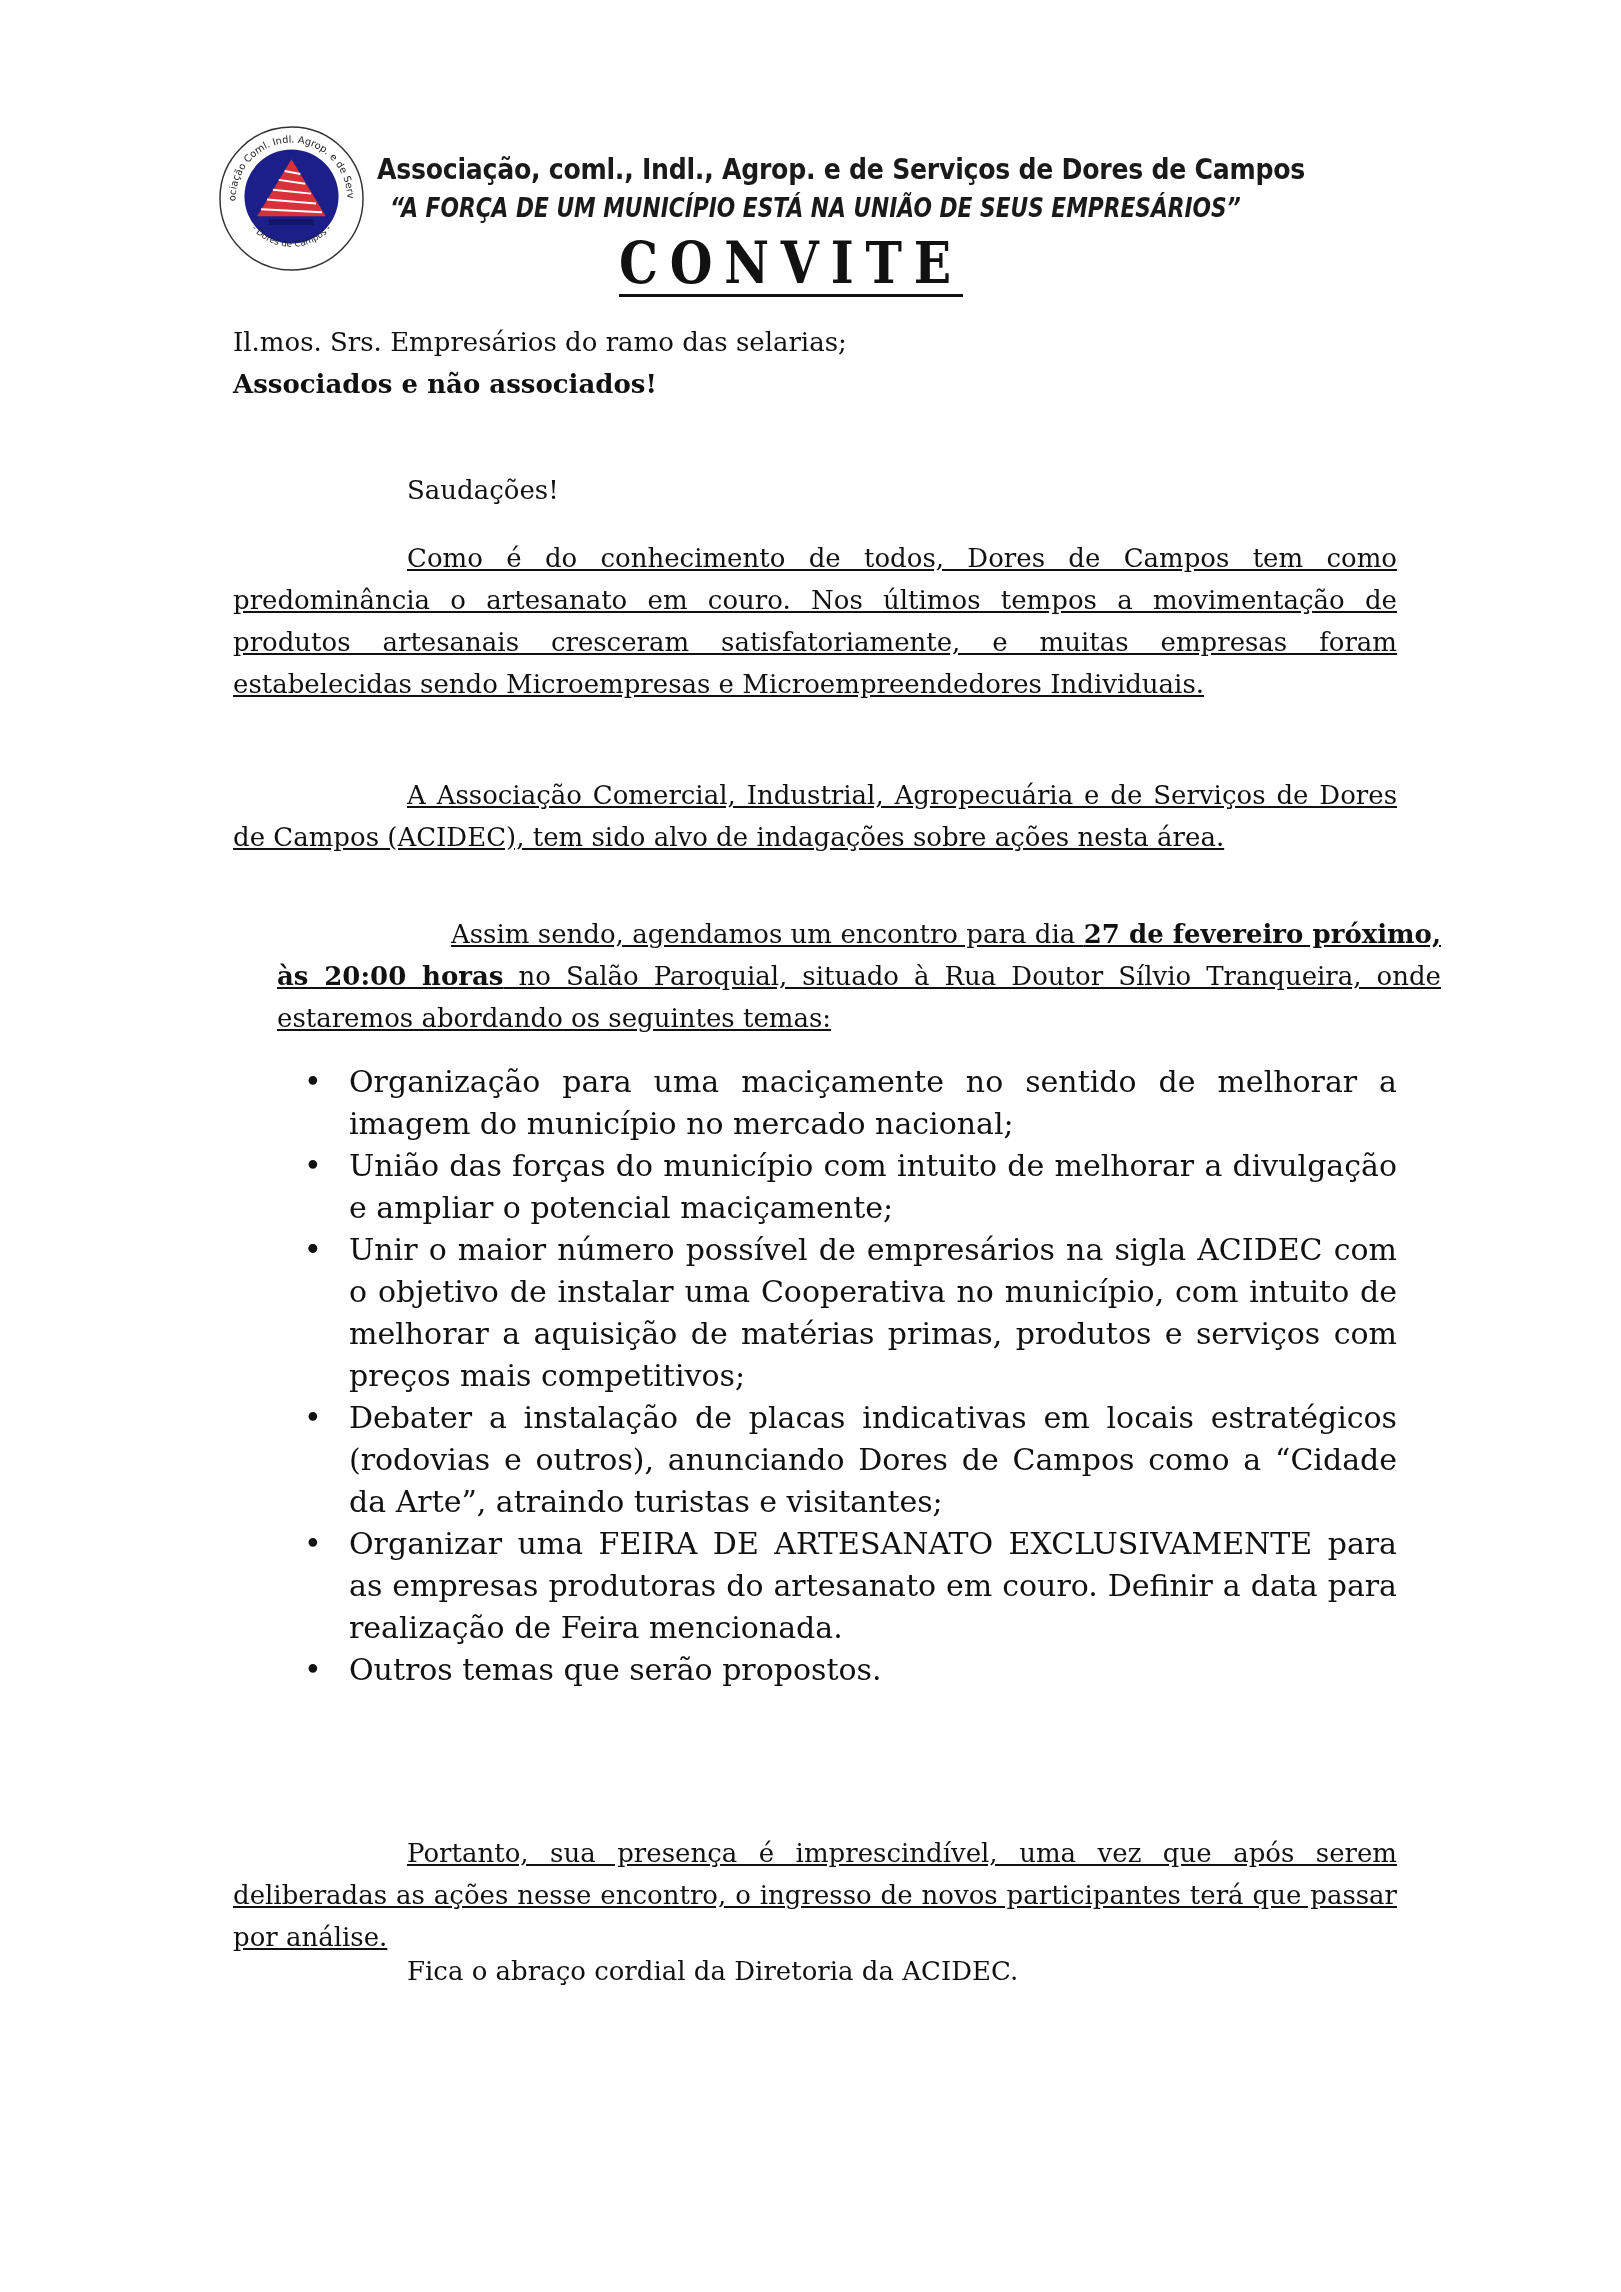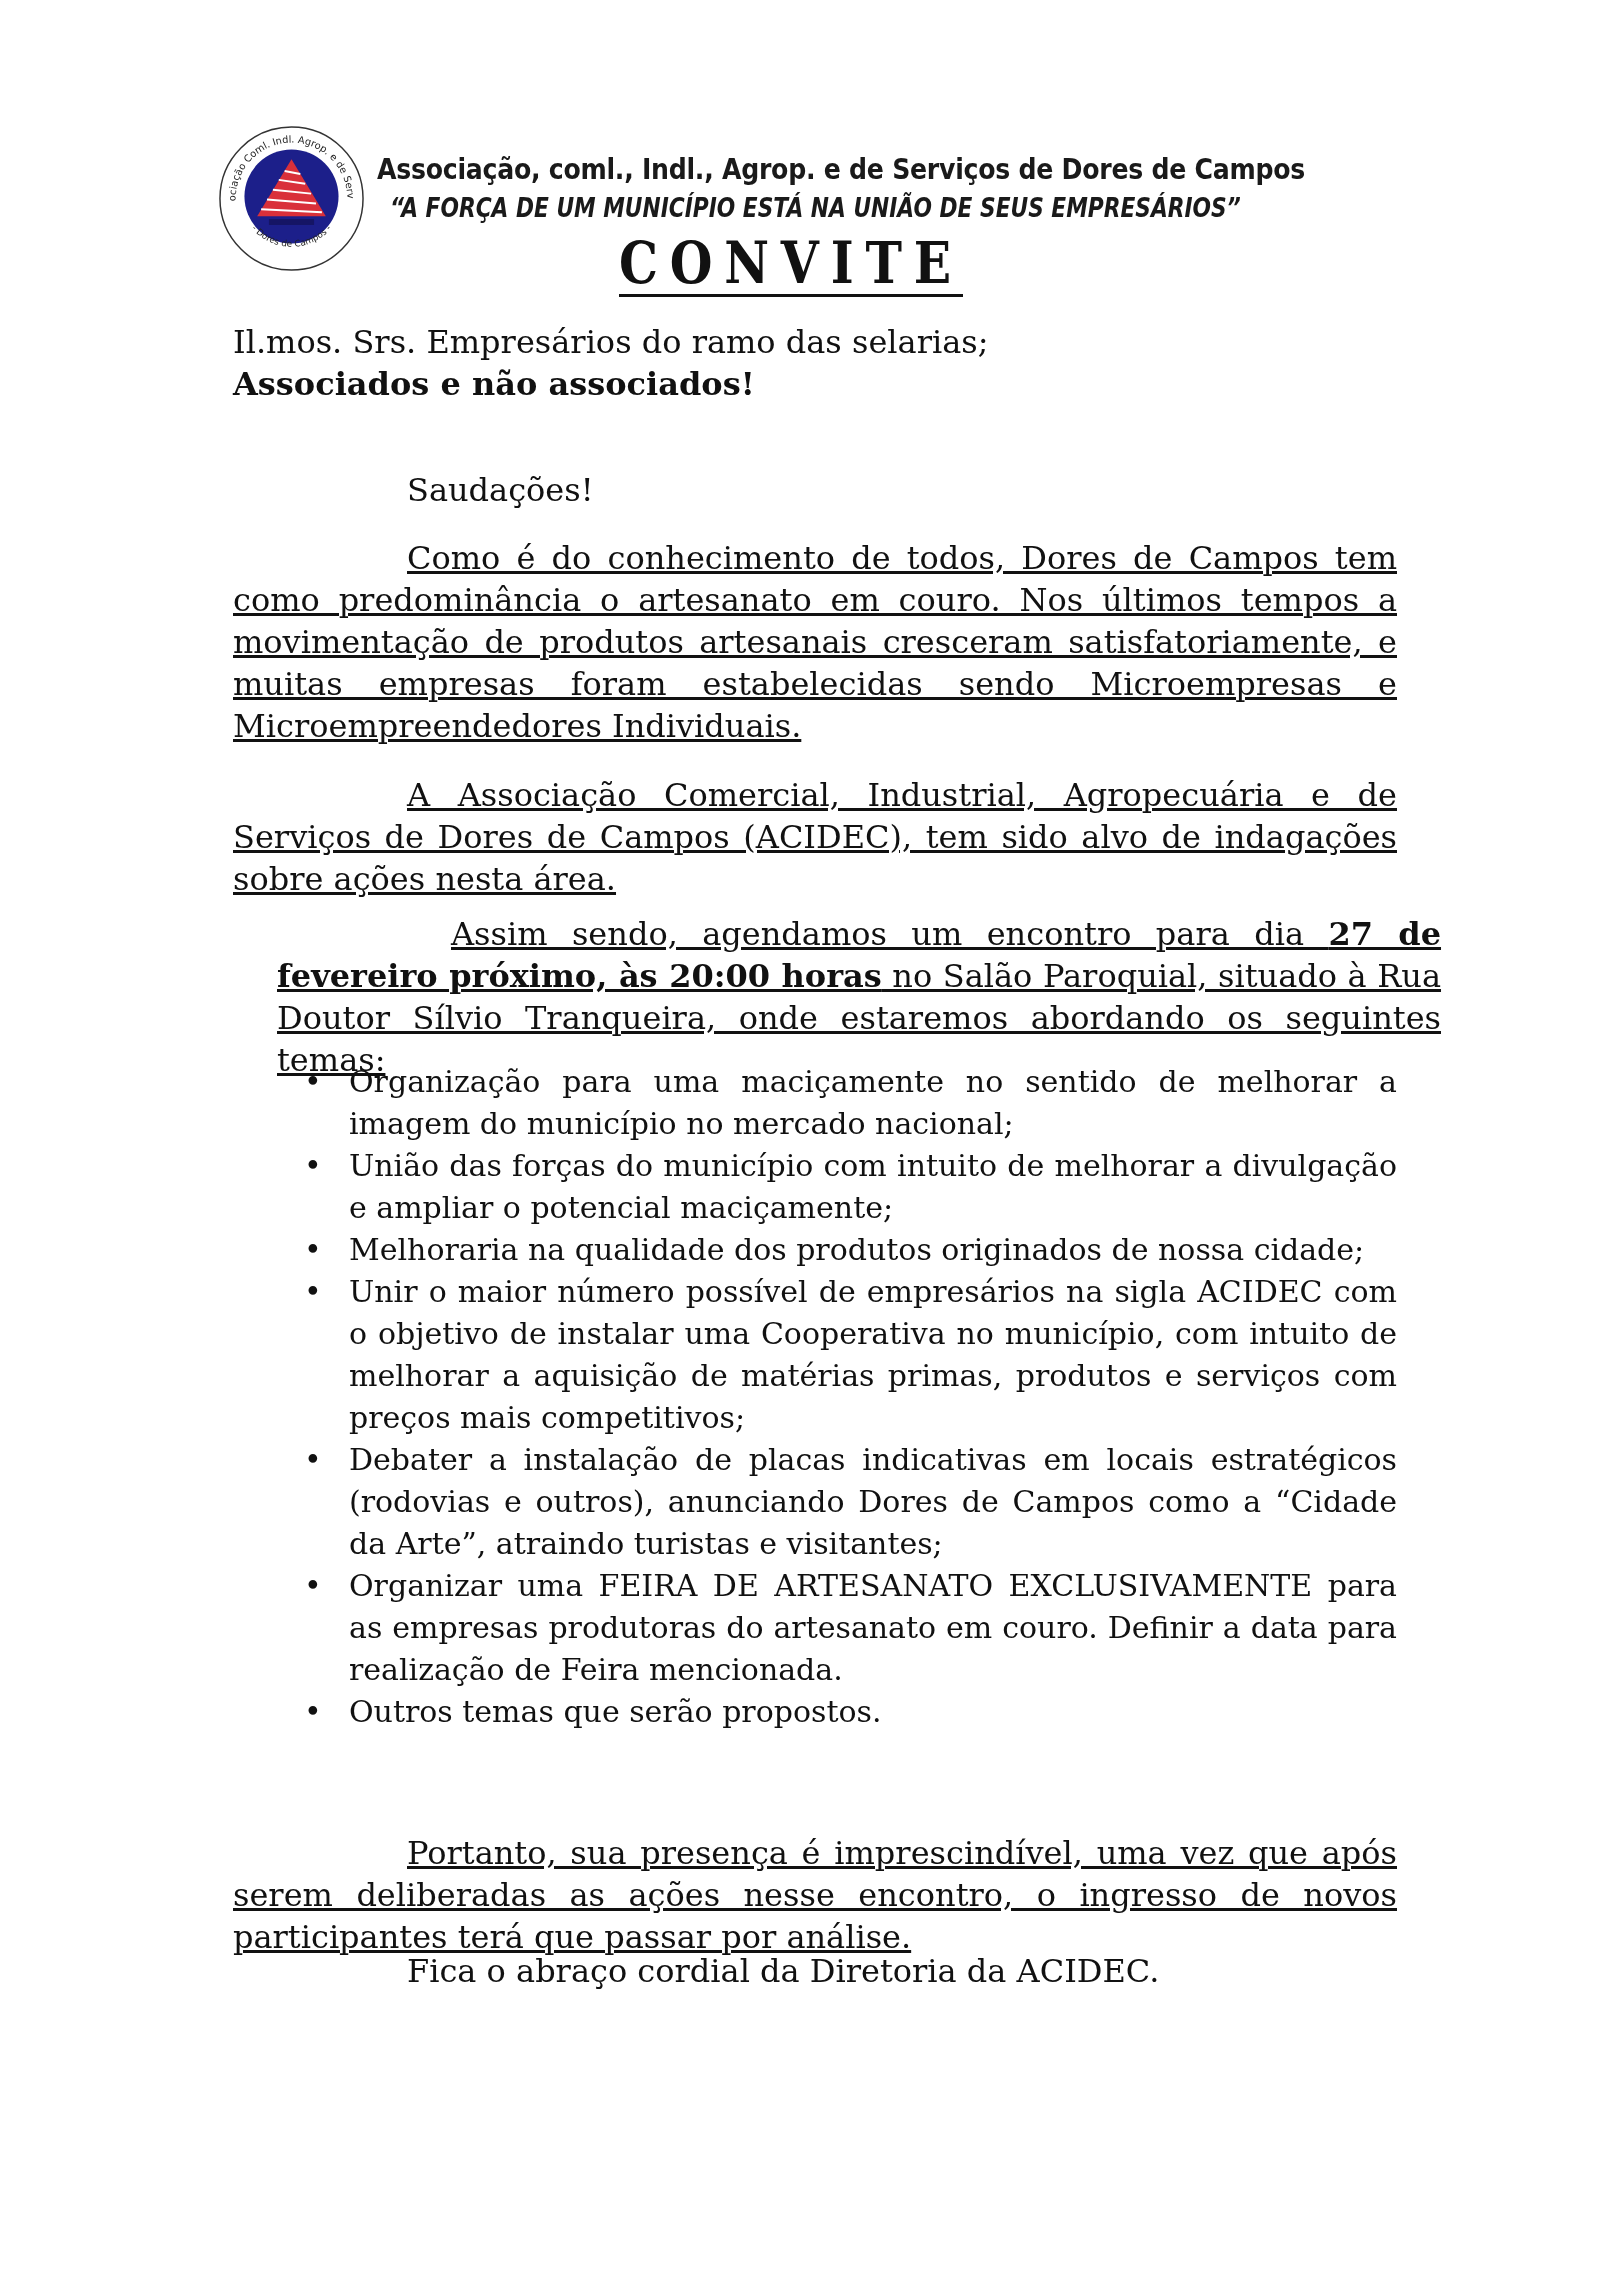--- a/index.html
+++ b/index.html
@@ -22,21 +22,21 @@
   .title {
     position: absolute; left: 619px; top: 231px;
     font-family: "DejaVu Serif", serif; font-size: 57px; font-weight: bold;
     letter-spacing: 13.7px; color: #111; white-space: nowrap;
     border-bottom: 3.9px solid #111; padding-bottom: 0px; line-height: 63px;
     transform-origin: left top; transform: scaleX(0.86);
   }
 
   .body-text {
     position: absolute; left: 233px; width: 1164px;
-    font-family: "DejaVu Serif", serif; font-size: 32px; line-height: 42px;
+    font-family: "DejaVu Serif", serif; font-size: 26px; line-height: 42px;
     color: #111;
   }
   .justify { text-align: justify; text-align-last: left; text-decoration: underline; }
   .indent { text-indent: 174px; }
   .salutation { top: 321px; }
   .salutation .bold-line { font-weight: bold; }
   .greeting { top: 469px; padding-left: 174px; width: 990px; }
   .para1 { top: 537px; }
   .para2 { top: 774px; }
   .para3 { top: 913px; margin-left: 44px; }
@@ -92,21 +92,21 @@
 
   <div class="body-text justify indent para1">Como é do conhecimento de todos, Dores de Campos tem como predominância o artesanato em couro. Nos últimos tempos a movimentação de produtos artesanais cresceram satisfatoriamente, e muitas empresas foram estabelecidas sendo Microempresas e Microempreendedores Individuais.</div>
 
   <div class="body-text justify indent para2">A Associação Comercial, Industrial, Agropecuária e de Serviços de Dores de Campos (ACIDEC), tem sido alvo de indagações sobre ações nesta área.</div>
 
   <div class="body-text justify indent para3"><span>Assim sendo, agendamos um encontro para dia </span><span class="strong">27 de fevereiro próximo, às 20:00 horas</span><span> no Salão Paroquial, situado à Rua Doutor Sílvio Tranqueira, onde estaremos abordando os seguintes temas:</span></div>
 
   <ul class="topics">
     <li><span class="bullet">•</span><span>Organização para uma maciçamente no sentido de melhorar a imagem do município no mercado nacional;</span></li>
     <li><span class="bullet">•</span><span>União das forças do município com intuito de melhorar a divulgação e ampliar o potencial maciçamente;</span></li>
-    <li><span class="bullet">•</span><span>Melhoraria na qualidade dos produtos originados de nossa cidade;</span></li>
+    <li><span class="bullet">•</span></li>
     <li><span class="bullet">•</span><span>Unir o maior número possível de empresários na sigla ACIDEC com o objetivo de instalar uma Cooperativa no município, com intuito de melhorar a aquisição de matérias primas, produtos e serviços com preços mais competitivos;</span></li>
     <li><span class="bullet">•</span><span>Debater a instalação de placas indicativas em locais estratégicos (rodovias e outros), anunciando Dores de Campos como a “Cidade da Arte”, atraindo turistas e visitantes;</span></li>
     <li><span class="bullet">•</span><span>Organizar uma FEIRA DE ARTESANATO EXCLUSIVAMENTE para as empresas produtoras do artesanato em couro. Definir a data para realização de Feira mencionada.</span></li>
     <li><span class="bullet">•</span><span>Outros temas que serão propostos.</span></li>
   </ul>
 
   <div class="body-text justify indent para4">Portanto, sua presença é imprescindível, uma vez que após serem deliberadas as ações nesse encontro, o ingresso de novos participantes terá que passar por análise.</div>
 
   <div class="body-text closing">Fica o abraço cordial da Diretoria da ACIDEC.</div>
 </div>

